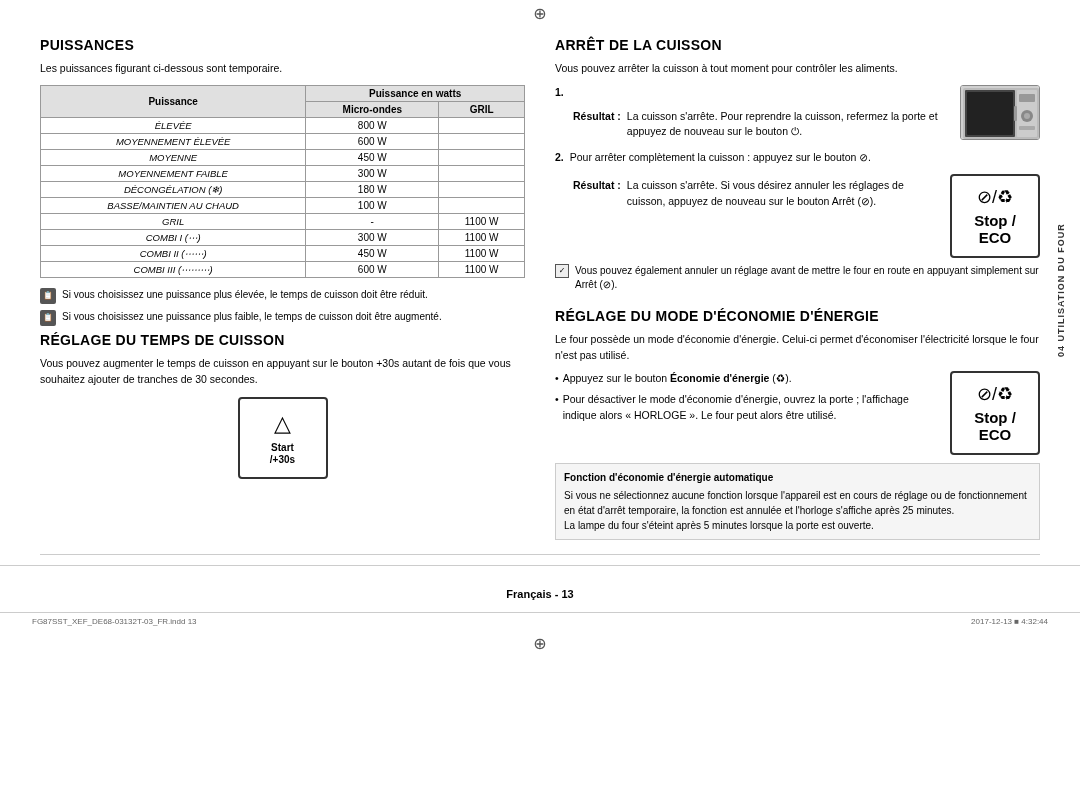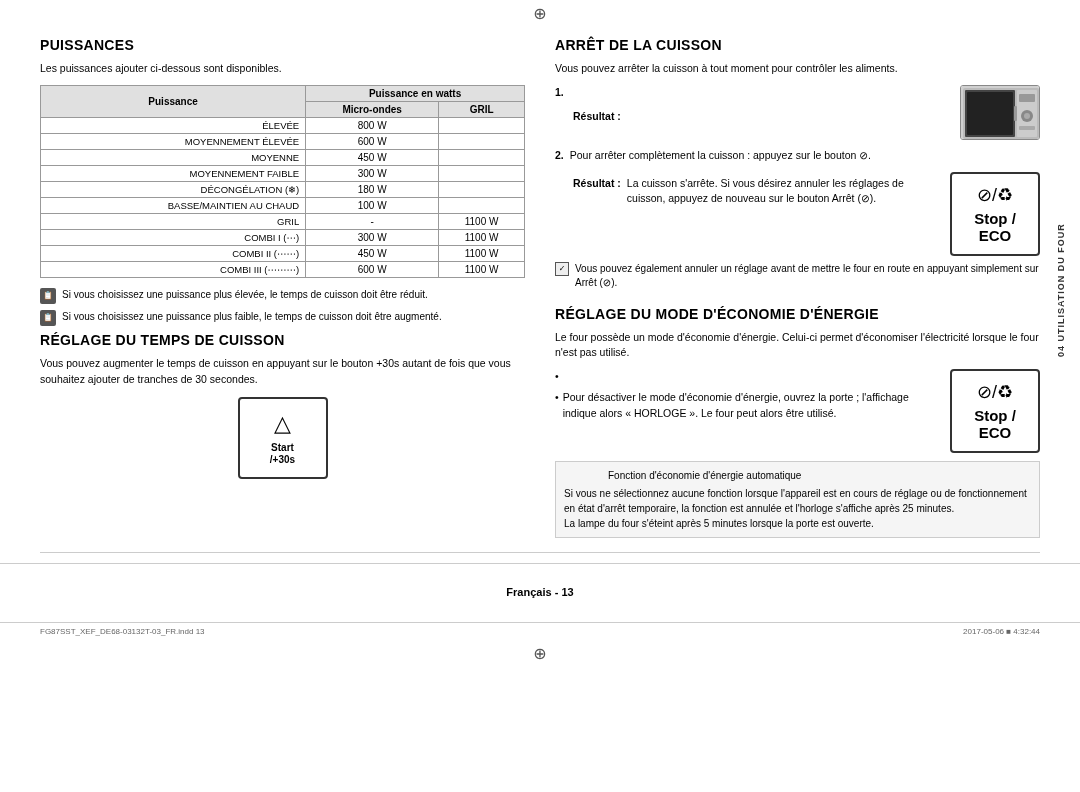--- a/index.html
+++ b/index.html
@@ -82,22 +82,23 @@
     .power-table th, .power-table td {
       border: 1px solid #999;
       padding: 2px 6px;
       text-align: center;
     }
     .power-table th {
       background: #e0e0e0;
       font-weight: bold;
     }
     .power-table td:first-child {
-      text-align: right;
+      text-align: center;
       font-size: 9.5px;
+      font-style: italic;
     }
     .col-header-span {
       background: #d0d0d0;
     }
     .th-puissance {
       text-align: left;
       background: #d0d0d0;
     }
 
     
@@ -229,43 +230,42 @@
 
     .eco-note-box {
       border: 1px solid #ccc;
       background: #f5f5f5;
       padding: 6px 8px;
       font-size: 10px;
       margin-top: 8px;
       line-height: 1.5;
     }
     .eco-note-title {
-      font-weight: normal;
+      font-weight: bold;
       margin-bottom: 3px;
-      margin-left: 44px;
     }
 
     
     .footer {
       text-align: center;
       margin-top: 10px;
       font-size: 11px;
       font-weight: bold;
       border-top: 1px solid #ccc;
       padding-top: 22px;
     }
 
     .page-bottom {
       display: flex;
       justify-content: space-between;
-      padding: 4px 40px;
+      padding: 4px 32px;
       font-size: 8px;
       color: #666;
       border-top: 1px solid #ccc;
-      margin-top: 24px;
+      margin-top: 12px;
     }
 
     
     .compass-top, .compass-bottom {
       text-align: center;
       font-size: 16px;
       padding: 4px 0;
       color: #555;
     }
 
@@ -285,21 +285,21 @@
   <div class="compass-top">
     <span>⊕</span>
   </div>
 
   <div class="content-area">
 
     <div class="left-col">
 
       <div>
         <h2 class="section-title">PUISSANCES</h2>
-        <p class="section-body">Les puissances ajouter ci-dessous sont disponibles.</p>
+        <p class="section-body">Les puissances figurant ci-dessous sont temporaire.</p>
 
         <table class="power-table">
           <thead>
             <tr>
               <th class="th-puissance" rowspan="2">Puissance</th>
               <th colspan="2" class="col-header-span">Puissance en watts</th>
             </tr>
             <tr>
               <th>Micro-ondes</th>
               <th>GRIL</th>
@@ -388,20 +388,21 @@
         <h2 class="section-title">ARRÊT DE LA CUISSON</h2>
         <p class="section-body">Vous pouvez arrêter la cuisson à tout moment pour contrôler les aliments.</p>
 
         <div style="display:flex; align-items:flex-start; gap:8px; margin-bottom:6px;">
           <div style="flex:1;">
             <div class="numbered-item">
               <span class="num">1.</span>
             </div>
             <div class="result-line">
               <span class="result-label">Résultat :</span>
+              <span>La cuisson s'arrête. Pour reprendre la cuisson, refermez la porte et appuyez de nouveau sur le bouton ⏻.</span>
             </div>
           </div>
 
           <div style="flex-shrink:0;">
             <svg width="80" height="55" style="border:1px solid #888; border-radius:3px;">
               <rect width="80" height="55" fill="#d0d0d0"></rect>
               <rect x="2" y="2" width="76" height="51" fill="#bbb" rx="2"></rect>
               <rect x="4" y="4" width="50" height="47" fill="#444" rx="1"></rect>
               <rect x="6" y="6" width="46" height="43" fill="#222" rx="1"></rect>
               <rect x="56" y="4" width="20" height="47" fill="#ccc" rx="1"></rect>
@@ -443,20 +444,21 @@
       </div>
 
       <div class="eco-section">
         <h2 class="section-title">RÉGLAGE DU MODE D'ÉCONOMIE D'ÉNERGIE</h2>
         <p class="section-body">Le four possède un mode d'économie d'énergie. Celui-ci permet d'économiser l'électricité lorsque le four n'est pas utilisé.</p>
 
         <div style="display:flex; align-items:flex-start; gap:8px;">
           <div style="flex:1;">
             <div class="bullet-item">
               <span class="bullet-dot">•</span>
+              <span>Appuyez sur le bouton <b>Économie d'énergie</b> (♻).</span>
             </div>
             <div class="bullet-item">
               <span class="bullet-dot">•</span>
               <span>Pour désactiver le mode d'économie d'énergie, ouvrez la porte ; l'affichage indique alors « HORLOGE ». Le four peut alors être utilisé.</span>
             </div>
           </div>
 
           <div style="flex-shrink:0;">
             <div class="stop-eco-box">
               <span class="stop-eco-icons">⊘/♻</span>
@@ -477,21 +479,21 @@
   </div>
 
   <hr class="divider-line">
 
   <div class="footer">
     <span>Français - 13</span>
   </div>
 
   <div class="page-bottom">
     <span>FG87SST_XEF_DE68-03132T-03_FR.indd  13</span>
-    <span>2017-05-06   ■  4:32:44</span>
+    <span>2017-12-13   ■  4:32:44</span>
   </div>
 
   <div class="compass-bottom">
     <span>⊕</span>
   </div>
 
   <div class="side-label">04  UTILISATION DU FOUR</div>
 
 </div>
 

